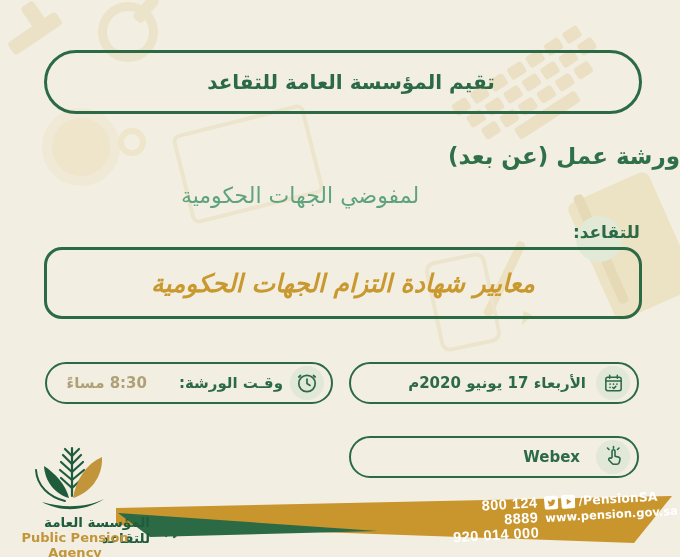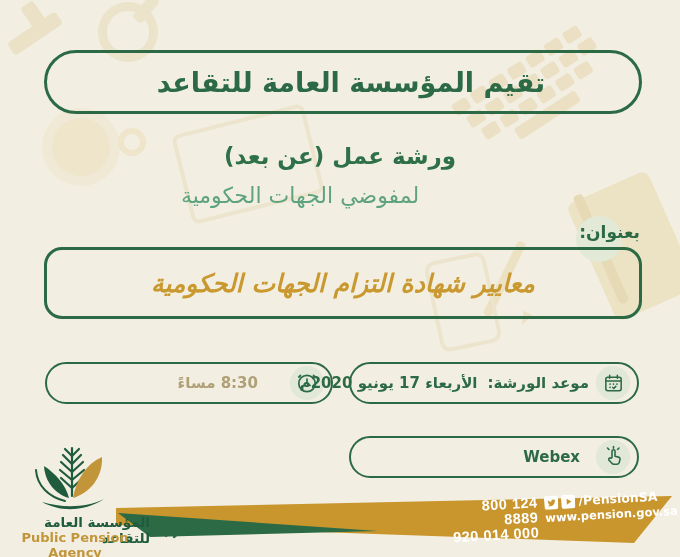--- a/index.html
+++ b/index.html
@@ -28,22 +28,22 @@
   .pen{left:500px; top:238px; width:9px; height:82px; background:#ece1c2; border-radius:4px; transform:rotate(26deg);}
   .pen-tip{left:520px; top:312px; width:10px; height:14px; background:#ece1c2; clip-path:polygon(50% 100%,0 0,100% 0); transform:rotate(26deg);}
   .phone{left:432px; top:256px; width:54px; height:84px; border:4px solid #ece4cd; border-radius:10px; transform:rotate(-12deg);}
   .sage-dot{left:576px; top:216px; width:46px; height:46px; background:#e3e9d7; border-radius:50%;}
   
   .banner{
     position:absolute; left:44px; top:50px; width:592px; height:58px;
     border:3px solid #2c6a46; border-radius:32px;
     display:flex; align-items:center; justify-content:center;
   }
-  .banner-text{color:#2c6a46; font-size:27px; font-weight:700; direction:rtl;margin-left:16px;}
-  .intro1{position:absolute; left:0; top:143px; width:680px; text-align:center;
+  .banner-text{color:#2c6a46; font-size:20px; font-weight:700; direction:rtl;margin-left:16px;}
+  .intro1{position:absolute; left:0; top:143px; width:680px; text-align:right;
     color:#2f7049; font-size:23px; font-weight:700; direction:rtl;}
   .intro2{position:absolute; left:0; top:183px; width:600px; text-align:center;
     color:#5fa37e; font-size:22px; font-weight:500; direction:rtl;}
   .titled{position:absolute; right:40px; top:222px; color:#2c6a46; font-size:17px; font-weight:700; direction:rtl;}
   .title-box{
     position:absolute; left:44px; top:247px; width:592px; height:66px;
     border:3px solid #2c6a46; border-radius:18px;
     display:flex; align-items:center; justify-content:center;
   }
   .title-text{color:#c9992f; font-size:25px; font-weight:700; direction:rtl;font-style:italic;}
@@ -102,51 +102,51 @@
   <div class="doodle pen-tip"></div>
   <div class="doodle phone"></div>
   <div class="doodle sage-dot"></div>
 
   <div class="banner">
     <span class="banner-text">تقيم المؤسسة العامة للتقاعد</span>
   </div>
 
   <div class="intro1">ورشة عمل (عن بعد)</div>
   <div class="intro2">لمفوضي الجهات الحكومية</div>
-  <div class="titled">بعنوان:</div>
+  <div class="titled">للتقاعد:</div>
 
   <div class="title-box">
     <span class="title-text">معايير شهادة التزام الجهات الحكومية</span>
   </div>
 
   <div class="pill pill-time">
     <span class="badge">
       <svg width="24" height="24" viewBox="0 0 24 24" fill="none" stroke="#2c6a46" stroke-width="1.7" stroke-linecap="round">
         <circle cx="12" cy="12.5" r="8.2"></circle>
         <path d="M12 8v4.6l3.1 1.8"></path>
         <path d="M5.5 4.5 L3.8 6"></path>
           <path d="M18.5 4.5 L20.2 6"></path>
       </svg>
     </span>
+    <span class="pill-label">وقـت الورشة:</span>
     <span class="pill-value val-tan">8:30 مساءً</span>
   </div>
 
   <div class="pill pill-date">
     <span class="badge">
       <svg width="23" height="23" viewBox="0 0 24 24" fill="none" stroke="#2c6a46" stroke-width="1.6" stroke-linecap="round">
         <rect x="4" y="5.5" width="16" height="14" rx="2"></rect>
         <path d="M8 3.5v3M16 3.5v3M4 9.5h16"></path>
         <circle cx="8.4" cy="12.6" r="0.9" fill="#2c6a46" stroke="none"></circle>
         <circle cx="12" cy="12.6" r="0.9" fill="#2c6a46" stroke="none"></circle>
         <circle cx="15.6" cy="12.6" r="0.9" fill="#2c6a46" stroke="none"></circle>
         <circle cx="8.4" cy="16" r="0.9" fill="#2c6a46" stroke="none"></circle>
         <path d="M11.2 16.1l1.1 1.1 2.1-2.2"></path>
       </svg>
     </span>
-    <span class="pill-label">موعد الورشة:</span>
     <span class="pill-value val-green">الأربعاء 17 يونيو 2020م</span>
   </div>
 
   <div class="pill pill-webex">
     <span class="badge">
       <svg width="24" height="24" viewBox="0 0 24 24" fill="none" stroke="#2c6a46" stroke-width="1.6" stroke-linecap="round" stroke-linejoin="round">
         <path d="M11 12.5V6.2a1.5 1.5 0 0 1 3 0v5l3.6.9c1 .2 1.6 1.2 1.4 2.1l-.7 3.2a2.3 2.3 0 0 1-2.2 1.8h-3.2c-.8 0-1.5-.3-2-.9l-2.8-3c-.6-.6-.5-1.6.2-2.1.5-.4 1.2-.3 1.7.1z"></path>
         <path d="M8 4.5 6.5 3M12.5 3.2V1.6M16.5 4.5 18 3"></path>
       </svg>
     </span>

